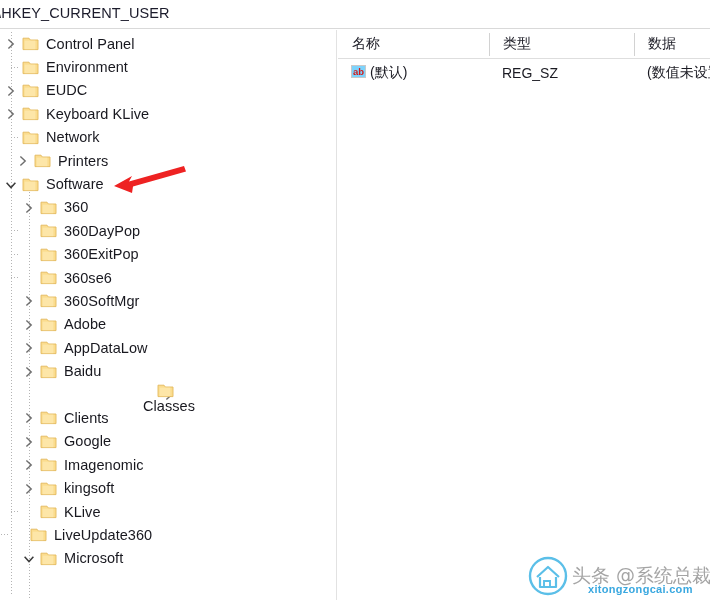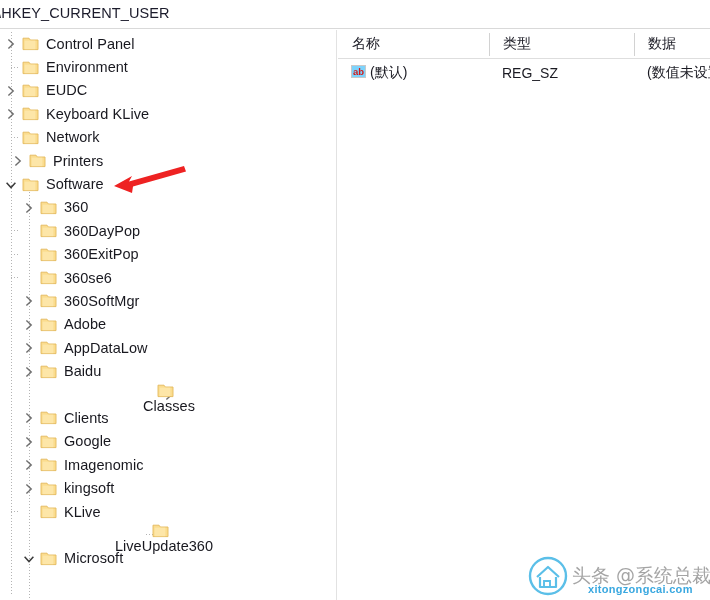--- a/index.html
+++ b/index.html
@@ -263,21 +263,21 @@
         <div class="trow" style="padding-left: 0px;">
           <span class="twist">
             <span class="stub" style="left: 11px; top: 11px; width: 9px;"></span>
           </span>
           <span class="tfolder"><svg width="17" height="15" viewBox="0 0 17 15">
               <path d="M1 2.2 L7 2.2 L8.4 4 L16 4 L16 13.6 L1 13.6 Z" fill="#fbdc8e" stroke="#e3b95c" stroke-width="0.9"></path>
               <path d="M2.6 4.6 L13.4 4.6 L13.4 13.2 L2.6 13.2 Z" fill="#fde6a8" stroke="none"></path>
             </svg></span>
           <span class="tlabel">Network</span>
         </div>
-        <div class="trow" style="padding-left: 7px;">
+        <div class="trow" style="padding-left: 12px;">
           <span class="twist">
             <svg width="12" height="12" viewBox="0 0 12 12">
               <polyline points="3.4,1.6 8.2,6 3.4,10.4" fill="none" stroke="#6d6d6d" stroke-width="1.4"></polyline>
             </svg>
           </span>
           <span class="tfolder"><svg width="17" height="15" viewBox="0 0 17 15">
               <path d="M1 2.2 L7 2.2 L8.4 4 L16 4 L16 13.6 L1 13.6 Z" fill="#fbdc8e" stroke="#e3b95c" stroke-width="0.9"></path>
               <path d="M2.6 4.6 L13.4 4.6 L13.4 13.2 L2.6 13.2 Z" fill="#fde6a8" stroke="none"></path>
             </svg></span>
           <span class="tlabel">Printers</span>
@@ -447,21 +447,21 @@
         <div class="trow" style="padding-left: 18px;">
           <span class="twist">
             <span class="stub" style="left: -7px; top: 11px; width: 9px;"></span>
           </span>
           <span class="tfolder"><svg width="17" height="15" viewBox="0 0 17 15">
               <path d="M1 2.2 L7 2.2 L8.4 4 L16 4 L16 13.6 L1 13.6 Z" fill="#fbdc8e" stroke="#e3b95c" stroke-width="0.9"></path>
               <path d="M2.6 4.6 L13.4 4.6 L13.4 13.2 L2.6 13.2 Z" fill="#fde6a8" stroke="none"></path>
             </svg></span>
           <span class="tlabel">KLive</span>
         </div>
-        <div class="trow" style="padding-left: 8px; flex-direction: column;">
+        <div class="trow" style="padding-left: 8px;">
           <span class="twist">
             <span class="stub" style="left: -7px; top: 11px; width: 9px;"></span>
           </span>
           <span class="tfolder"><svg width="17" height="15" viewBox="0 0 17 15">
               <path d="M1 2.2 L7 2.2 L8.4 4 L16 4 L16 13.6 L1 13.6 Z" fill="#fbdc8e" stroke="#e3b95c" stroke-width="0.9"></path>
               <path d="M2.6 4.6 L13.4 4.6 L13.4 13.2 L2.6 13.2 Z" fill="#fde6a8" stroke="none"></path>
             </svg></span>
           <span class="tlabel">LiveUpdate360</span>
         </div>
         <div class="trow" style="padding-left: 18px;">

